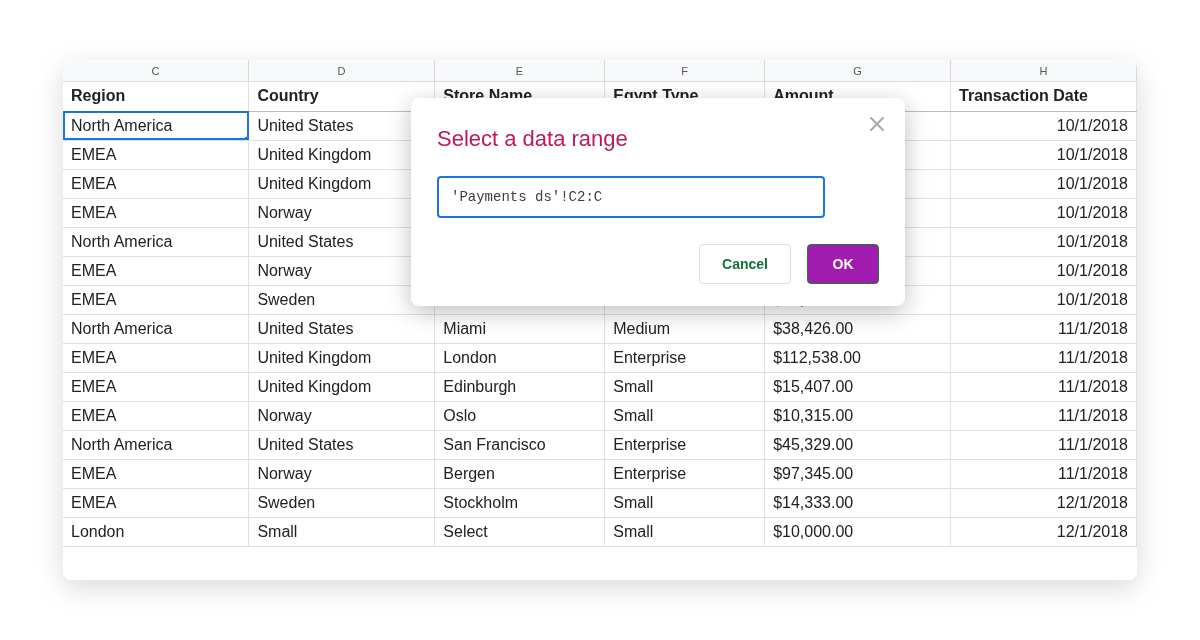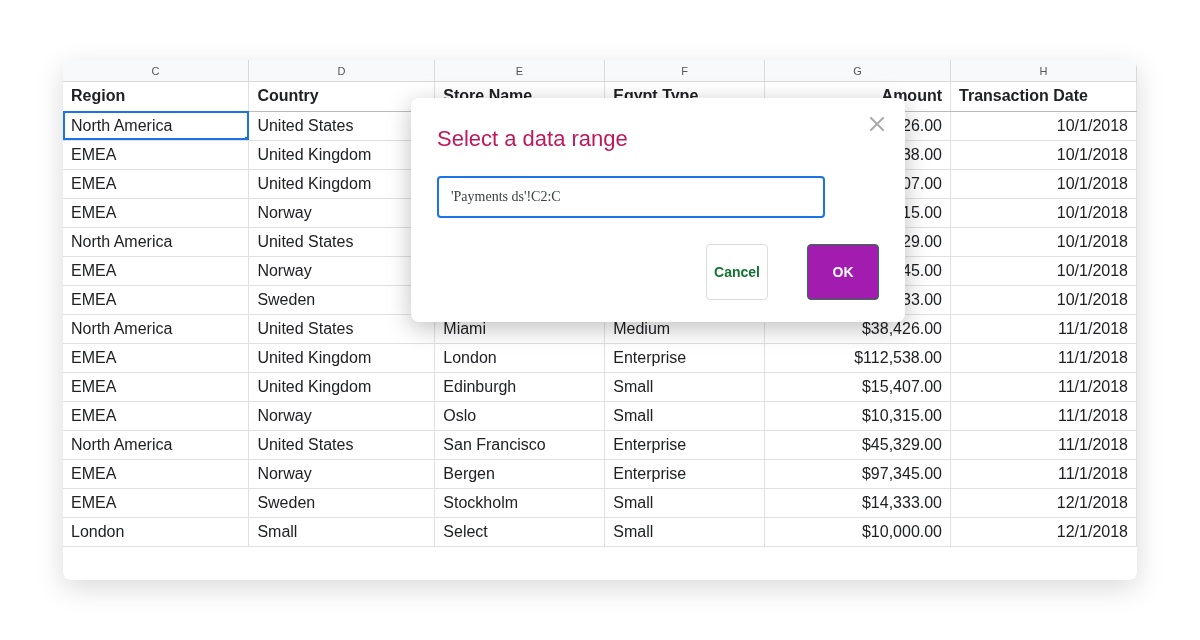--- a/index.html
+++ b/index.html
@@ -44,21 +44,21 @@
     color: #202124;
   }
   tr { height: 29px; }
   td {
     border-right: 1px solid #e0e0e0;
     border-bottom: 1px solid #e0e0e0;
     padding: 0 8px;
     white-space: nowrap;
     overflow: hidden;
   }
-  td.num { text-align: right; }
+  td.num { }
   td.date { text-align: right; }
   .hrow td {
     font-weight: 700;
     border-bottom: 1px solid #bcbcbc;
   }
   .cC { width: 186px; }
   .cD { width: 186px; }
   .cE { width: 170px; }
   .cF { width: 160px; }
   .cG { width: 186px; }
@@ -109,37 +109,36 @@
   .close svg { width: 14px; height: 14px; }
   .range-input {
     width: 388px;
     height: 42px;
     border: 2px solid #1a73e8;
     border-radius: 4px;
     padding: 0 12px;
     font-size: 14px;
     color: #3c4043;
     outline: none;
-    font-family: Liberation Serif, serif;
+    font-family: Liberation Mono, monospace;
   }
   .modal-actions {
     display: flex;
     justify-content: flex-end;
     gap: 16px;
     margin-top: 26px;
   }
   .btn {
-    height: 56px;
-    padding: 0 7px;
+    height: 40px;
+    padding: 0 22px;
     border-radius: 4px;
     font-size: 14px;
     font-weight: 600;
     cursor: pointer;
     font-family: "Google Sans",Arial,sans-serif;
-    margin-left: 23px;
   }
   .btn-cancel {
     background: #fff;
     border: 1px solid #dadce0;
     color: #137333;
   }
   .btn-ok {
     background: #a21caf;
     border: 1px solid #188038;
     color: #fff;

